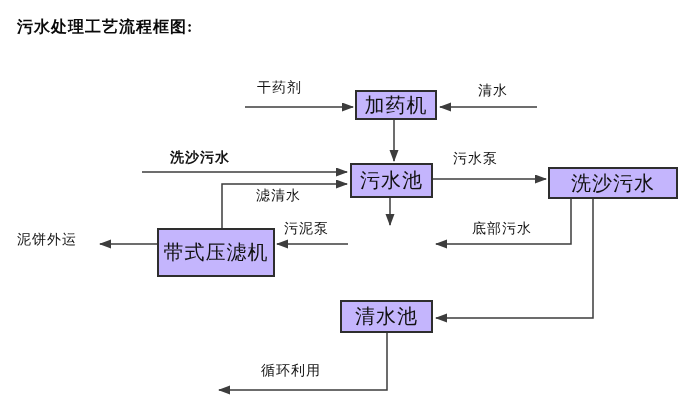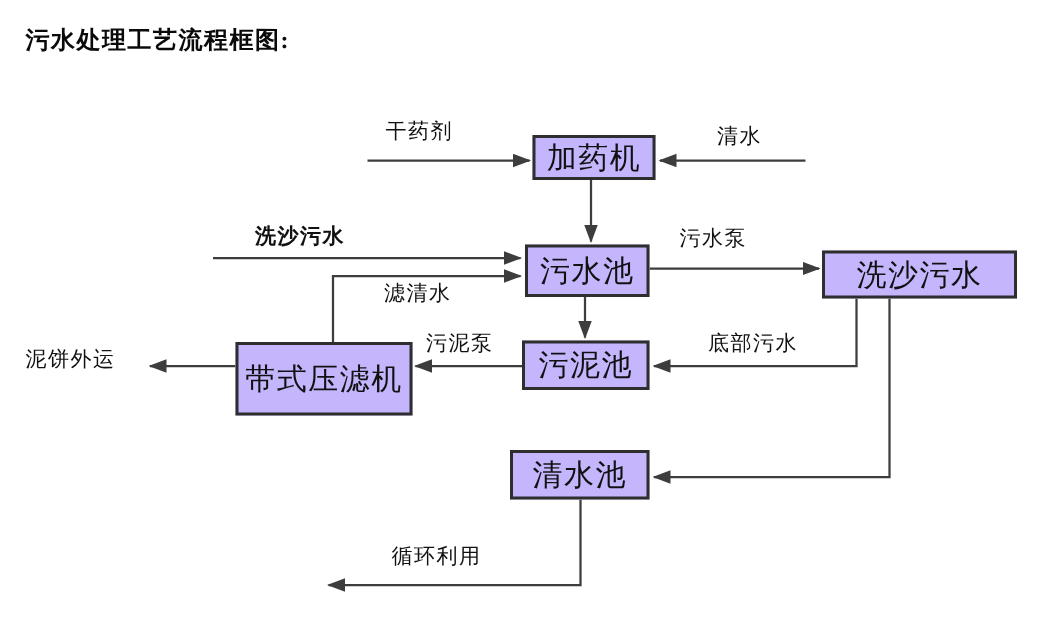--- a/index.html
+++ b/index.html
@@ -73,21 +73,20 @@
       <path d="M571,199 L571,244 L436,244" marker-end="url(#arr)"></path>
       <path d="M593,199 L593,318 L436,318" marker-end="url(#arr)"></path>
       <path d="M387,333 L387,390 L219,390" marker-end="url(#arr)"></path>
     </g>
   </svg>
 
   <div class="node" style="left:355px; top:90px;  width:82px;  height:30px;">加药机</div>
   <div class="node" style="left:350px; top:163px; width:83px;  height:35px;">污水池</div>
   <div class="node" style="left:548px; top:167px; width:130px; height:32px;">洗沙污水</div>
   <div class="node" style="left:157px; top:228px; width:118px; height:49px;">带式压滤机</div>
-  <div class="node" style="left:348px; top:227px; width:85px;  height:33px;">污泥池</div>
   <div class="node" style="left:340px; top:300px; width:93px;  height:33px;">清水池</div>
 
   <div class="flow-label" style="left:257px; top:79px;">干药剂</div>
   <div class="flow-label" style="left:478px; top:82px;">清水</div>
   <div class="flow-label" style="left:170px; top:149px;font-weight:bold;">洗沙污水</div>
   <div class="flow-label" style="left:453px; top:150px;">污水泵</div>
   <div class="flow-label" style="left:256px; top:187px;">滤清水</div>
   <div class="flow-label" style="left:284px; top:220px;font-family:Liberation Serif, serif;">污泥泵</div>
   <div class="flow-label" style="left:472px; top:220px;">底部污水</div>
   <div class="flow-label" style="left:17px; top:231px;">泥饼外运</div>

